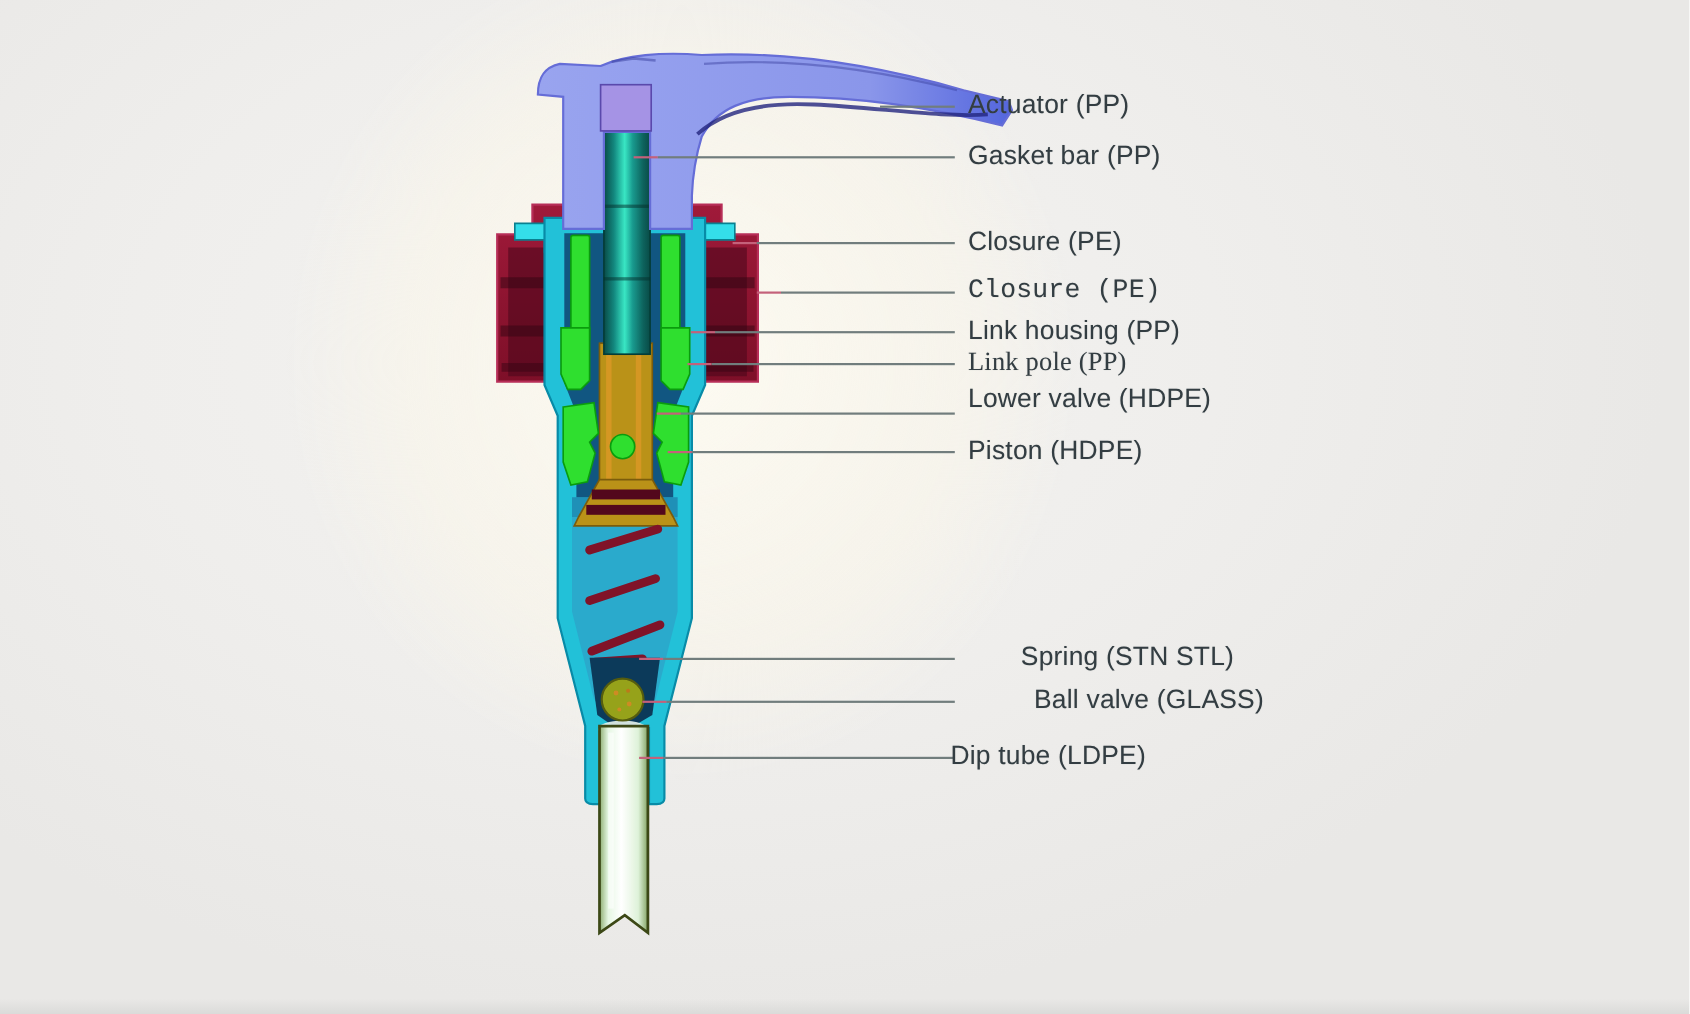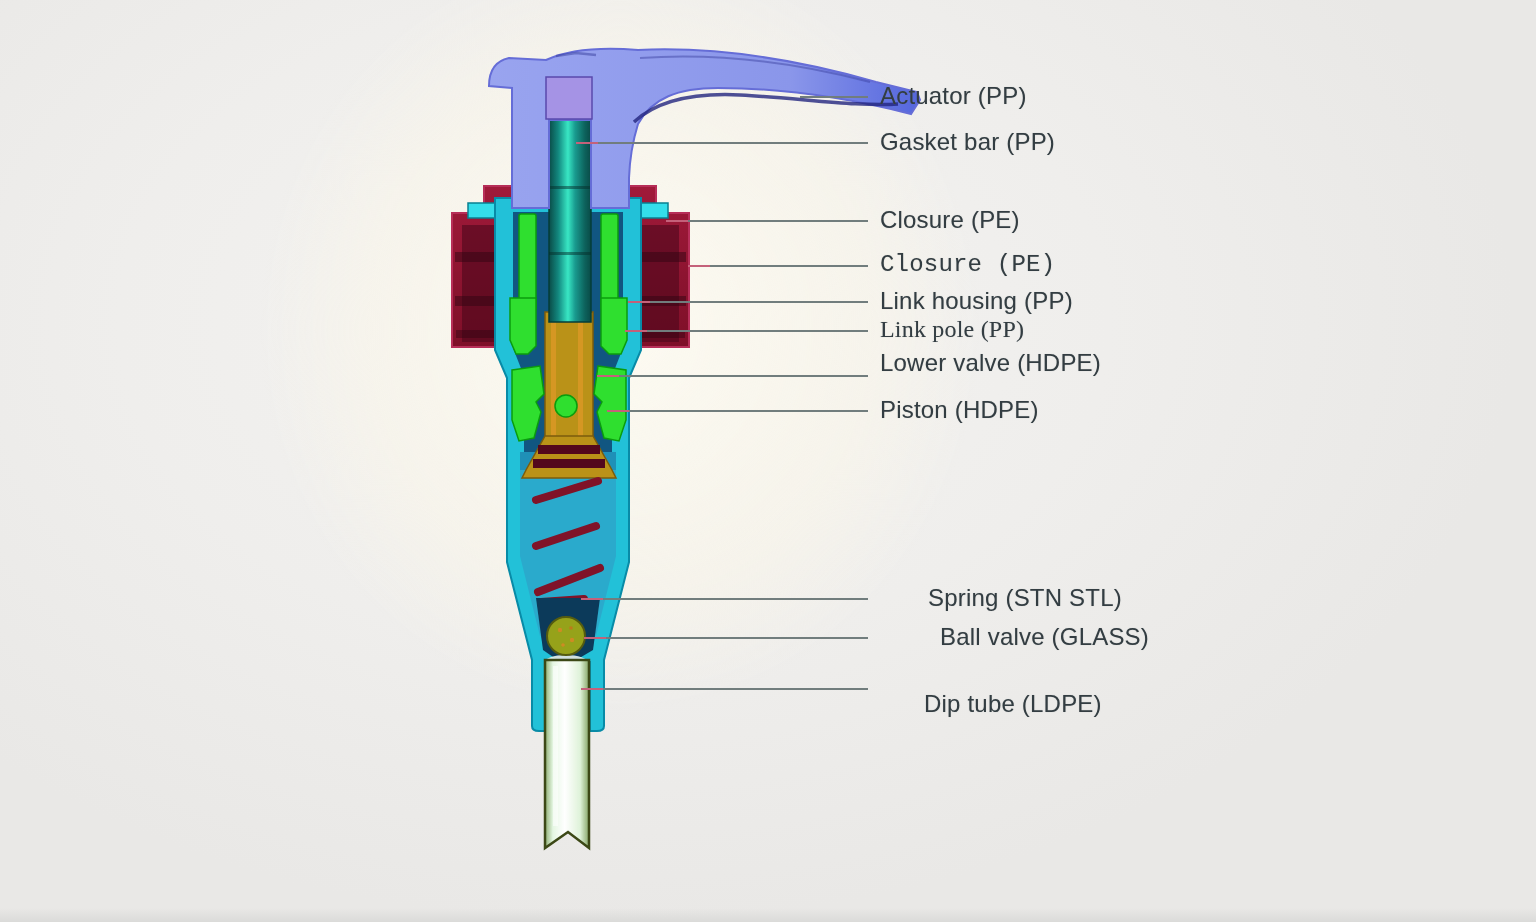--- a/index.html
+++ b/index.html
@@ -168,15 +168,15 @@
       <div class="leader" style="left: 629px; top: 411px; width: 239px;"></div>
       <div class="part-label" style="left: 880px; top: 411px;">Piston (HDPE)</div>
       <div class="leader-tip" style="left: 581px; top: 599px; width: 22px;"></div>
       <div class="leader" style="left: 603px; top: 599px; width: 265px;"></div>
       <div class="part-label" style="left: 928px; top: 599px;">Spring (STN STL)</div>
       <div class="leader-tip" style="left: 584px; top: 638px; width: 22px;"></div>
       <div class="leader" style="left: 606px; top: 638px; width: 262px;"></div>
       <div class="part-label" style="left: 892px; top: 638px; margin-left: 48px;">Ball valve (GLASS)</div>
       <div class="leader-tip" style="left: 581px; top: 689px; width: 22px;"></div>
       <div class="leader" style="left: 603px; top: 689px; width: 265px;"></div>
-      <div class="part-label" style="left: 924px; top: 689px; margin-top: 16px;">Dip tube (LDPE)</div>
+      <div class="part-label" style="left: 864px; top: 689px;">Dip tube (LDPE)</div>
     </div>
 </div>
 
 </body></html>

